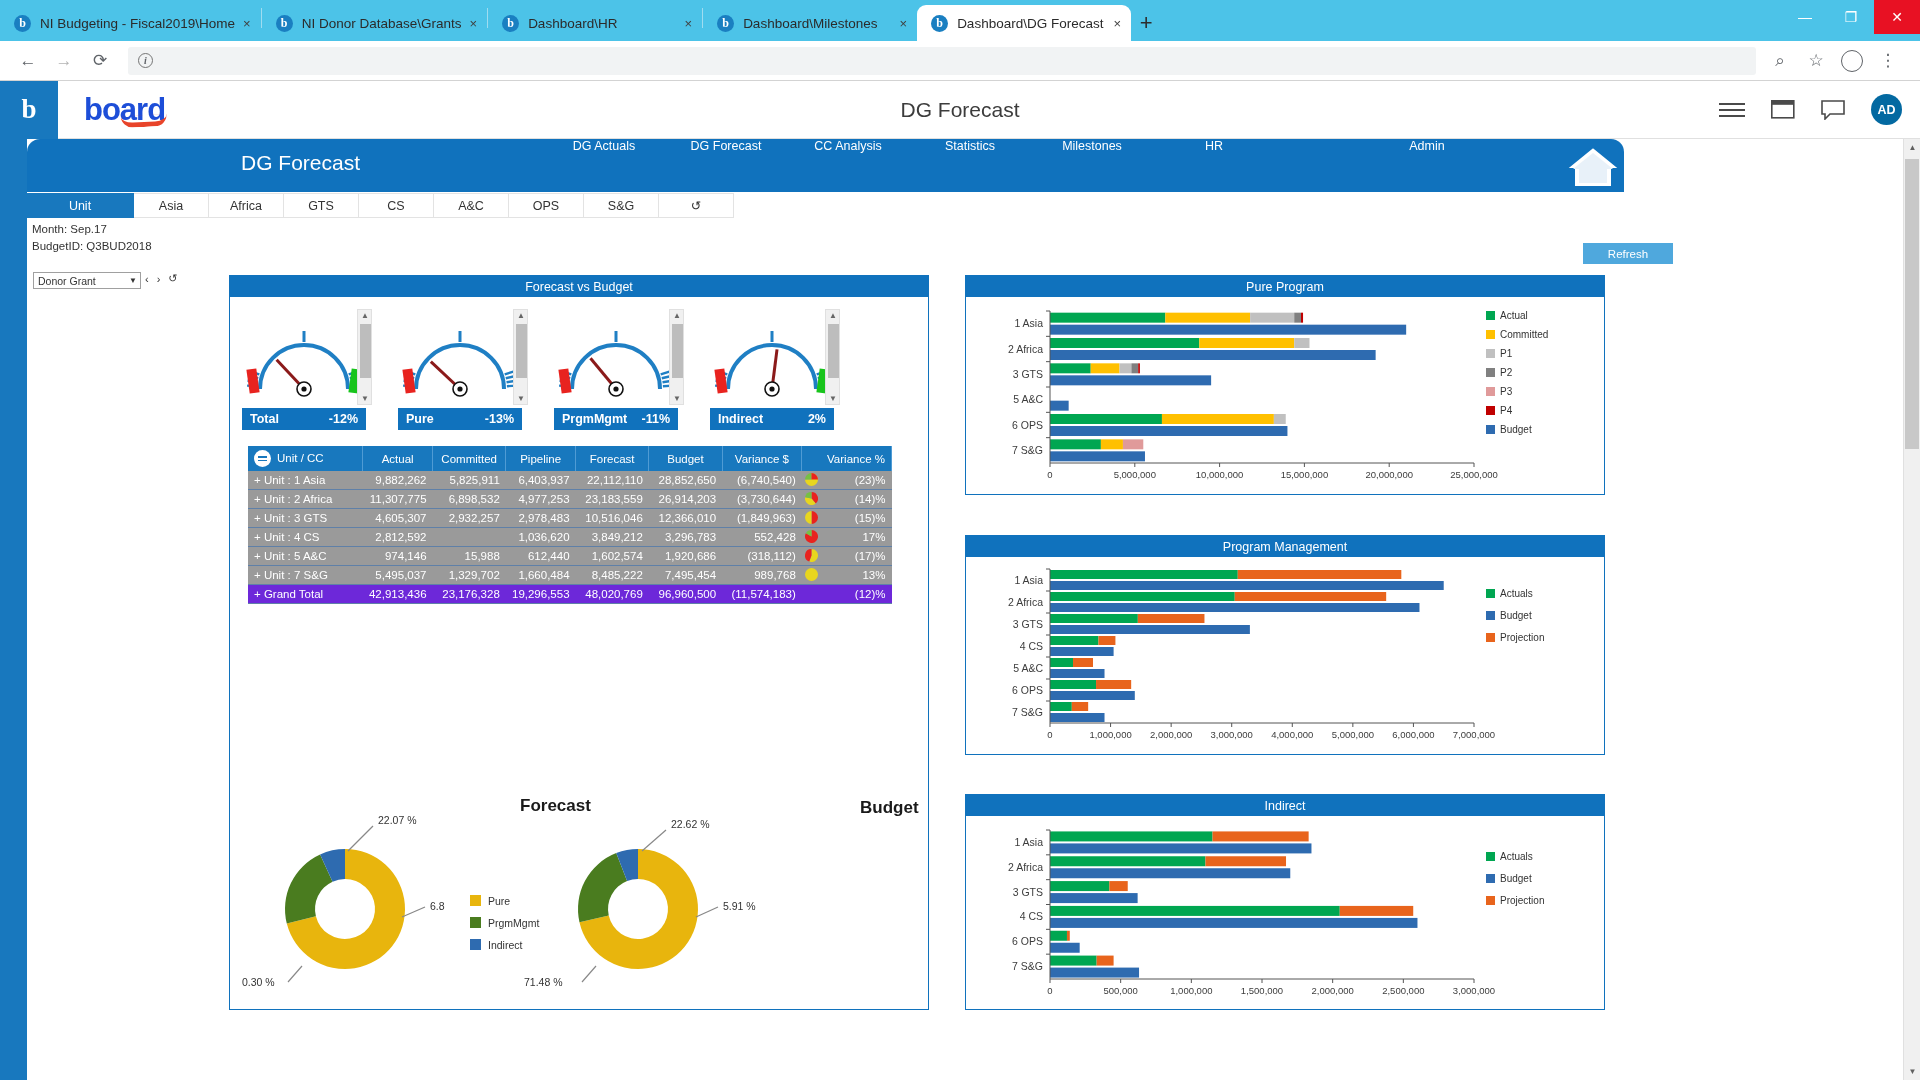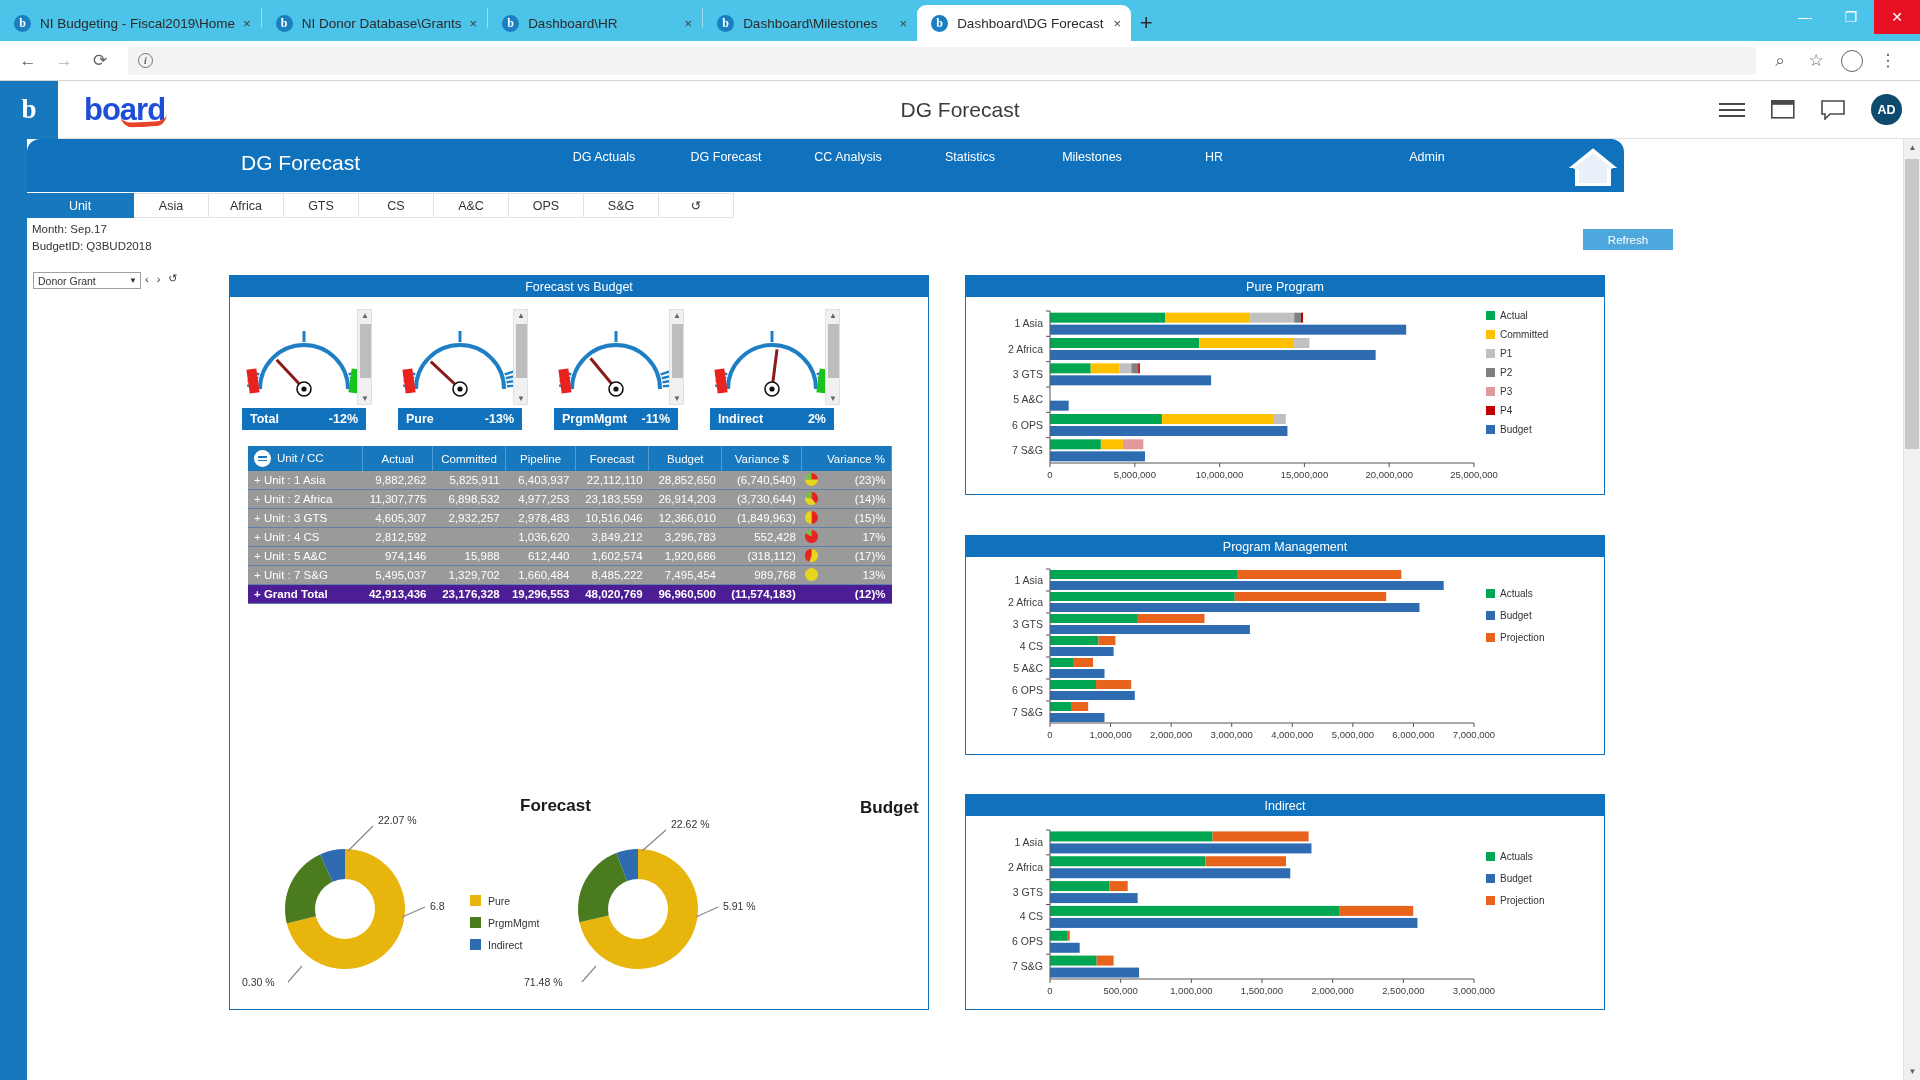--- a/index.html
+++ b/index.html
@@ -51,51 +51,51 @@
     font-family:"Liberation Serif", serif; }
   .board-logo { margin-left:26px; display:flex; align-items:center; }
   .board-logo .word { font-size:31px; font-weight:bold; color:#1d4ed8; letter-spacing:-1px;
      font-family:"Liberation Sans",sans-serif; }
   .board-logo .swoosh { width:46px; height:12px; border-bottom:5px solid #e8442a;
     border-radius:0 0 40px 40px; margin-left:-44px; margin-top:22px; transform:rotate(-3deg); }
   .board-title { position:absolute; left:50%; transform:translateX(-50%);
     font-size:21px; color:#3c3c3c; }
   .board-header-right { position:absolute; right:18px; display:flex; align-items:center; gap:26px; }
   .hdr-ico { color:#4a4a4a; display:flex; align-items:center; }
-  .avatar-app { width:31px;height:31px;border-radius:50%; background:#0c4a6e; color:#fff;
+  .avatar-app { width:31px;height:31px;border-radius:50%; background:#0369a1; color:#fff;
     display:flex;align-items:center;justify-content:center; font-size:12.5px; font-weight:bold;}
 
   
   .screen-body { flex:1; display:flex; position:relative; background:#ffffff; overflow:hidden;}
   .leftrail { width:27px; background:#1878be; flex:0 0 27px; }
   .content-col { flex:1; position:relative; background:#ffffff; }
 
   
   .navband { height:53px; background:#ffffff; position:relative; }
   .navband-blue { position:absolute; left:0; top:0; width:1597px; height:53px;
     background:#1072bd; border-radius:13px 13px 0 0; }
   .nav-screen-title { position:absolute; left:214px; top:12px; font-size:21px; color:#ffffff; }
   .nav-tabs { position:absolute; left:516px; top:0; display:flex; }
-  .nav-tab { width:122px; text-align:center; padding-top:11px; }
+  .nav-tab { width:122px; text-align:center; }
   .nav-tab .lbl { font-size:12.5px; color:#ffffff; display:block; margin-bottom:6px; }
   .nav-tab .bar { height:6px; background:#a9c9e3; margin:0 6px; }
   .nav-tab.sel .bar { background:#16a34a; }
   .nav-tab.wide { width:180px; }
   .home-ico { position:absolute; right:-8px; top:6px; width:62px; height:47px; }
 
   
   .selrow { height:25px; display:flex; background:#ffffff; }
   .selrow .cell { flex:0 0 auto; border:1px solid #e3e3e3; border-left:none;
     display:flex; align-items:center; justify-content:center; font-size:12.5px; color:#333;
     height:25px; background:#fff; }
   .selrow .cell.sel { background:#1878be; color:#ffffff; border-color:#1878be; }
 
   .filterzone { position:relative; height:62px; background:#ffffff; }
   .filt-txt { position:absolute; left:5px; font-size:11.5px; color:#333; }
-  .refresh-btn { position:absolute; right:247px; top:11px; width:90px; height:21px;
+  .refresh-btn { position:absolute; right:247px; top:25px; width:90px; height:21px;
     background:#4fa8dd; color:#ffffff; font-size:11.5px; display:flex;
     align-items:center; justify-content:center; }
   .donor-sel { position:absolute; left:6px; top:54px; width:108px; height:17px;
     border:1px solid #a0a0a0; background:#fff; font-size:10.5px; color:#333;
     display:flex; align-items:center; padding-left:4px; }
   .donor-sel .car { margin-left:auto; margin-right:3px; font-size:8px;}
   .donor-arrows { position:absolute; left:118px; top:54px; display:flex; gap:8px;
     font-size:11px; color:#333; align-items:center;}
 
   
@@ -115,21 +115,21 @@
   .gauge-scroll .thumb { position:absolute; left:2px; top:14px; width:11px; height:54px; background:#bdbdbd;}
   .gauge-scroll .ar { position:absolute; left:3px; font-size:8px; color:#666; }
 
   
   table.grid { border-collapse:collapse; font-size:11.5px; width:100%; }
   table.grid th { background:#1878be; color:#ffffff; font-weight:normal; padding:4px 6px;
     border-right:1px solid #4f9bd4; white-space:nowrap; }
   table.grid td { background:#9a9a9a; color:#ffffff; padding:3px 6px; white-space:nowrap;
     border-bottom:1px solid #5f80a8; }
   table.grid td.num { text-align:right; }
-  table.grid tr.total td { background:#4c1d95;font-weight:bold; }
+  table.grid tr.total td { background:#6d28d9; }
   .hamb { width:17px;height:17px;border-radius:50%;background:#ffffff;display:inline-flex;
     flex-direction:column; align-items:center; justify-content:center; gap:2px; vertical-align:middle; margin-right:6px;}
   .hamb i { display:block; width:9px; height:1.6px; background:#1878be; }
 
   
   .donut-title { font-size:17px; font-weight:bold; color:#1a1a1a; text-align:center; }
   .lbl-small { font-size:10.5px; fill:#333; font-family:"Liberation Sans",sans-serif; }
 
   
   .axis-lbl { font-size:9.5px; fill:#3c3c3c; font-family:"Liberation Sans",sans-serif; }

